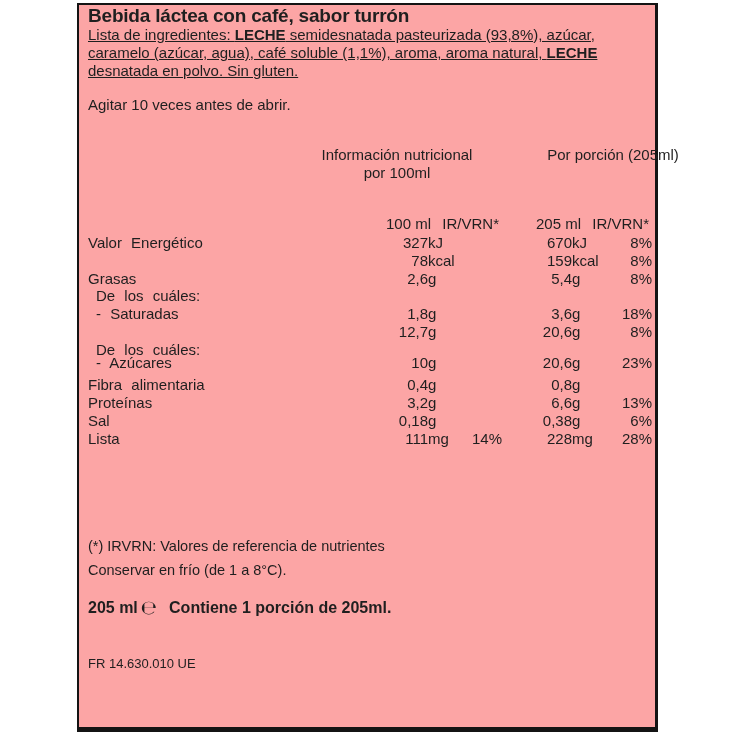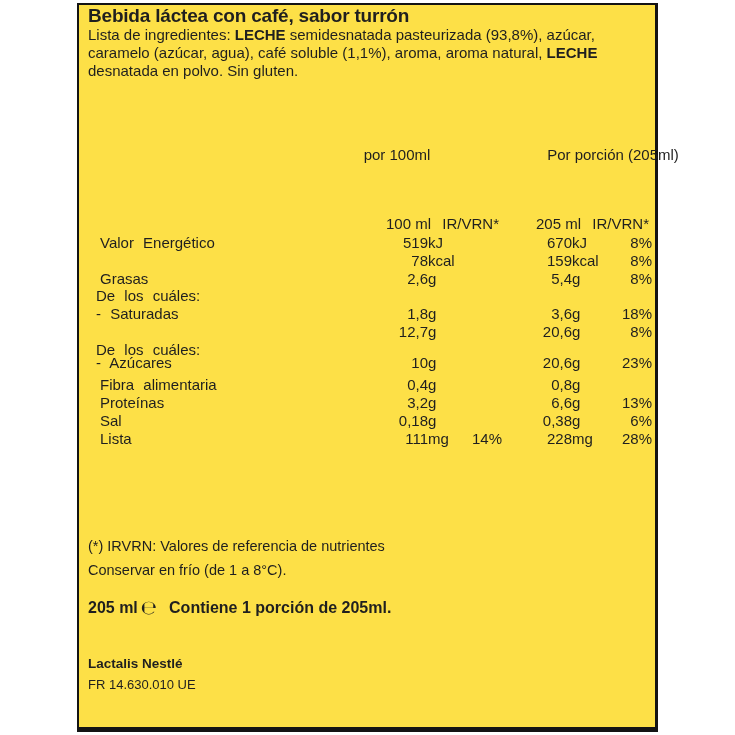--- a/index.html
+++ b/index.html
@@ -6,41 +6,41 @@
   body {
     width:735px; height:735px; position:relative;
     background:#ffffff;
     font-family:"Liberation Sans", sans-serif;
     color:#1f1f1f;
     -webkit-font-smoothing:antialiased;
   }
   .label-box {
     position:absolute; left:77px; top:3px;
     width:576px; height:722px;
-    background:#fde047;
+    background:#fca5a5;
     border:2px solid #141414;
     border-right-width:3px;
     border-bottom-width:5px;
   }
   .sec { position:absolute; left:9px; }
   .b { font-weight:bold; }
 
   .title { top:0; font-size:19px; font-weight:bold; letter-spacing:-0.2px; white-space:nowrap; }
   .ingredients { top:21px; font-size:15px; line-height:18px; width:562px; }
-  .ingredients div { white-space:nowrap; }
+  .ingredients div { white-space:nowrap;text-decoration:underline; }
   .agitar { top:91px; font-size:15px; white-space:nowrap; }
 
   .nut-h { position:absolute; top:141px; width:230px; text-align:center; font-size:15px; line-height:18px; }
   .nut-h-left  { left:203px; }
   .nut-h-right { left:375px;padding-left:44px; }
 
   .ntable { position:absolute; top:210px; left:9px; width:570px; height:255px; font-size:15px; }
   .nrow { position:absolute; left:0; width:570px; height:18px; white-space:nowrap; }
   .nrow span { position:absolute; top:0; white-space:nowrap; }
-  .cell-name { left:12px; word-spacing:5px; }
+  .cell-name { left:0; word-spacing:5px; }
   .cell-name.indent { left:8px; }
   .h-100   { right:227px; }
   .h-ir100 { right:159px; }
   .h-205   { right:77px; }
   .h-ir205 { right:9px; }
   .num-100 { right:230px; }
   .unit-100{ left:340px; }
   .ir-100  { right:156px; }
   .num-205 { right:86px; }
   .unit-205{ left:484px; }
@@ -63,36 +63,38 @@
 <div class="label-box">
 
   <div class="sec title">Bebida láctea con café, sabor turrón</div>
 
   <div class="sec ingredients">
       <div><span>Lista de ingredientes: </span><span class="b">LECHE</span><span> semidesnatada pasteurizada (93,8%), azúcar,</span></div>
       <div><span>caramelo (azúcar, agua), café soluble (1,1%), aroma, aroma natural, </span><span class="b">LECHE</span></div>
       <div><span>desnatada en polvo. Sin gluten.</span></div>
     </div>
 
+  <div class="sec agitar">Agitar 10 veces antes de abrir.</div>
 
   <div class="nut-h nut-h-left">
+    <div>Información nutricional</div>
     <div>por 100ml</div>
   </div>
   <div class="nut-h nut-h-right">Por porción (205ml)</div>
 
   <div class="ntable">
     <div class="nrow" style="top:0">
       <span class="h-100">100 ml</span>
       <span class="h-ir100">IR/VRN*</span>
       <span class="h-205">205 ml</span>
       <span class="h-ir205">IR/VRN*</span>
     </div>
   <div class="nrow" style="top: 19px;">
         <span class="cell-name">Valor Energético</span>
-        <span class="num-100">519</span>
+        <span class="num-100">327</span>
         <span class="unit-100">kJ</span>
         <span class="num-205">670</span>
         <span class="unit-205">kJ</span>
         <span class="ir-205">8%</span>
       </div>
       <div class="nrow" style="top: 36.8px;">
         <span class="cell-name"></span>
         <span class="num-100">78</span>
         <span class="unit-100">kcal</span>
         <span class="num-205">159</span>
@@ -172,17 +174,16 @@
 
   <div class="sec footnote">(*) IRVRN: Valores de referencia de nutrientes</div>
 
   <div class="sec storage">Conservar en frío (de 1 a 8°C).</div>
 
   <div class="sec volume">
     <span>205 ml</span><span class="emark">℮</span><span>Contiene 1 porción de 205ml.</span>
   </div>
 
   <div class="sec manufacturer">
-    <div class="mfr-name">Lactalis Nestlé</div>
     <div>FR 14.630.010 UE</div>
   </div>
 
 </div>
 
 </body></html>

